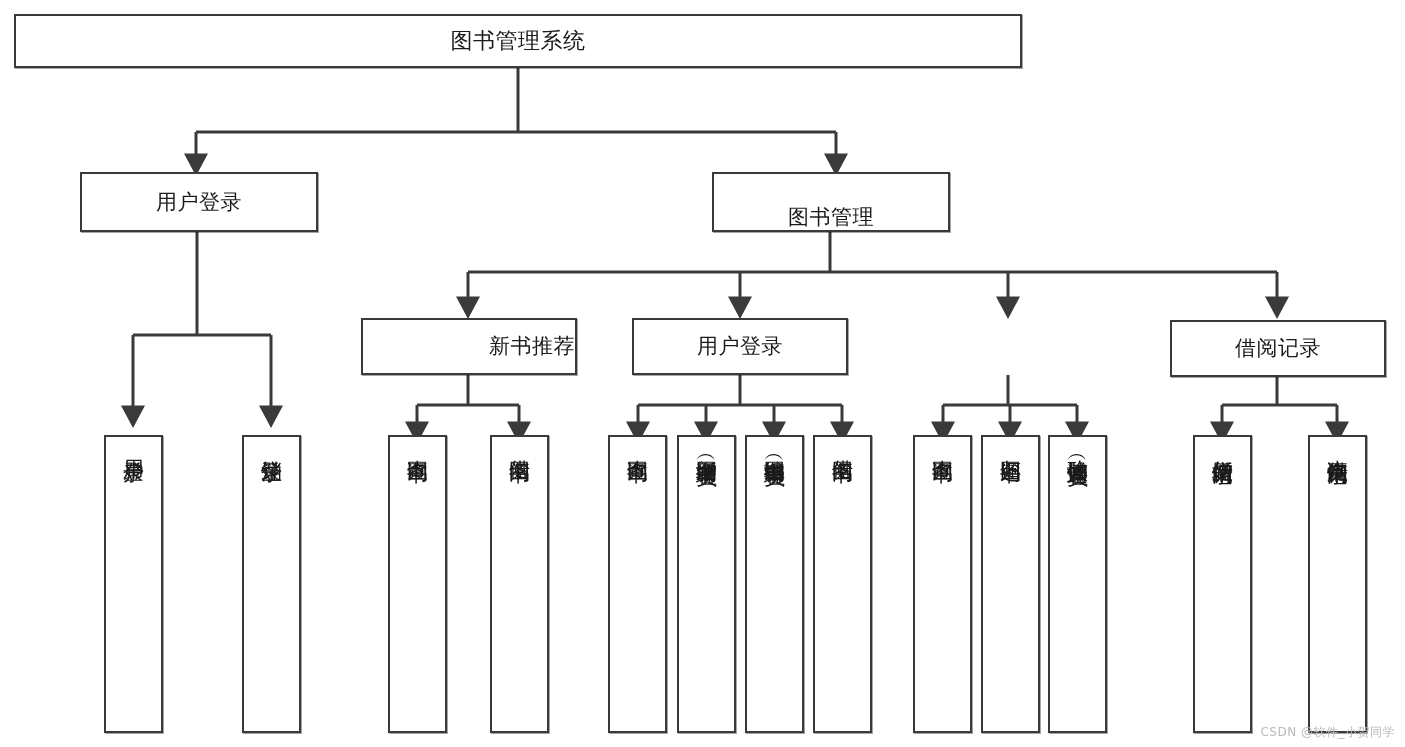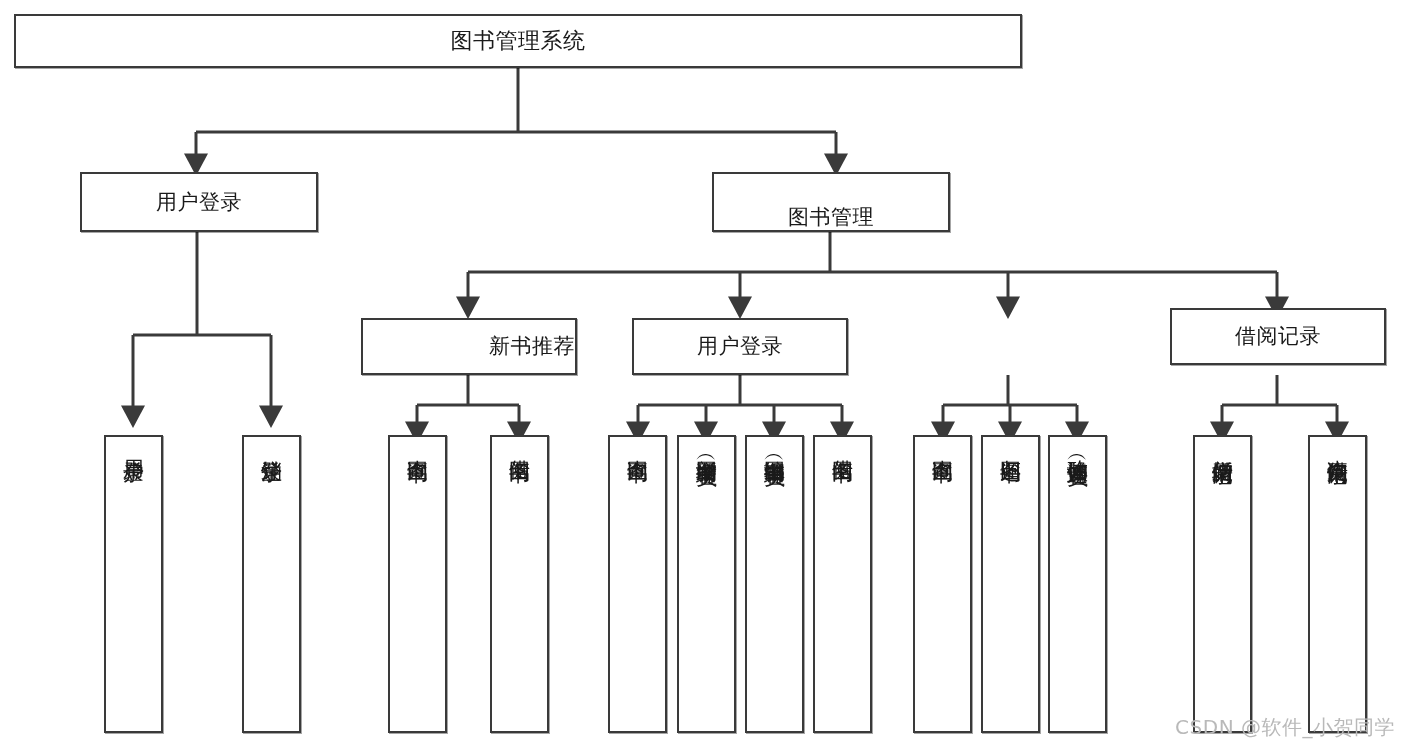--- a/index.html
+++ b/index.html
@@ -57,21 +57,21 @@
     writing-mode: vertical-rl;
     text-orientation: upright;
     font-size: 21px;
     line-height: 1.05;
     letter-spacing: 1px;
   }
   #watermark {
     position: absolute;
     right: 10px;
     bottom: 6px;
-    font-size: 20px;
+    font-size: 12px;
     color: #b9b9b9;
     white-space: nowrap;
     letter-spacing: 0.5px;
   }
 </style>
 </head>
 <body>
 
 <div id="canvas">
 
@@ -135,21 +135,21 @@
   <div class="node horiz" style="left:712px; top:172px; width:238px; height:60px;align-items:flex-end;">
     <span class="lbl">图书管理</span>
   </div>
 
   <div class="node horiz" style="left:361px; top:318px; width:216px; height:57px;justify-content:flex-end;">
     <span class="lbl">新书推荐</span>
   </div>
   <div class="node horiz" style="left:632px; top:318px; width:216px; height:57px;">
     <span class="lbl">用户登录</span>
   </div>
-  <div class="node horiz" style="left:1170px; top:308px; width:216px; height:57px;">
+  <div class="node horiz" style="left:1170px; top:320px; width:216px; height:57px;">
     <span class="lbl">借阅记录</span>
   </div>
 
   <div class="node vert" style="left:104px; top:435px; width:59px; height:298px;">
     <span class="lbl">用户登录</span>
   </div>
   <div class="node vert" style="left:242px; top:435px; width:59px; height:298px;">
     <span class="lbl">注销登录</span>
   </div>
 

